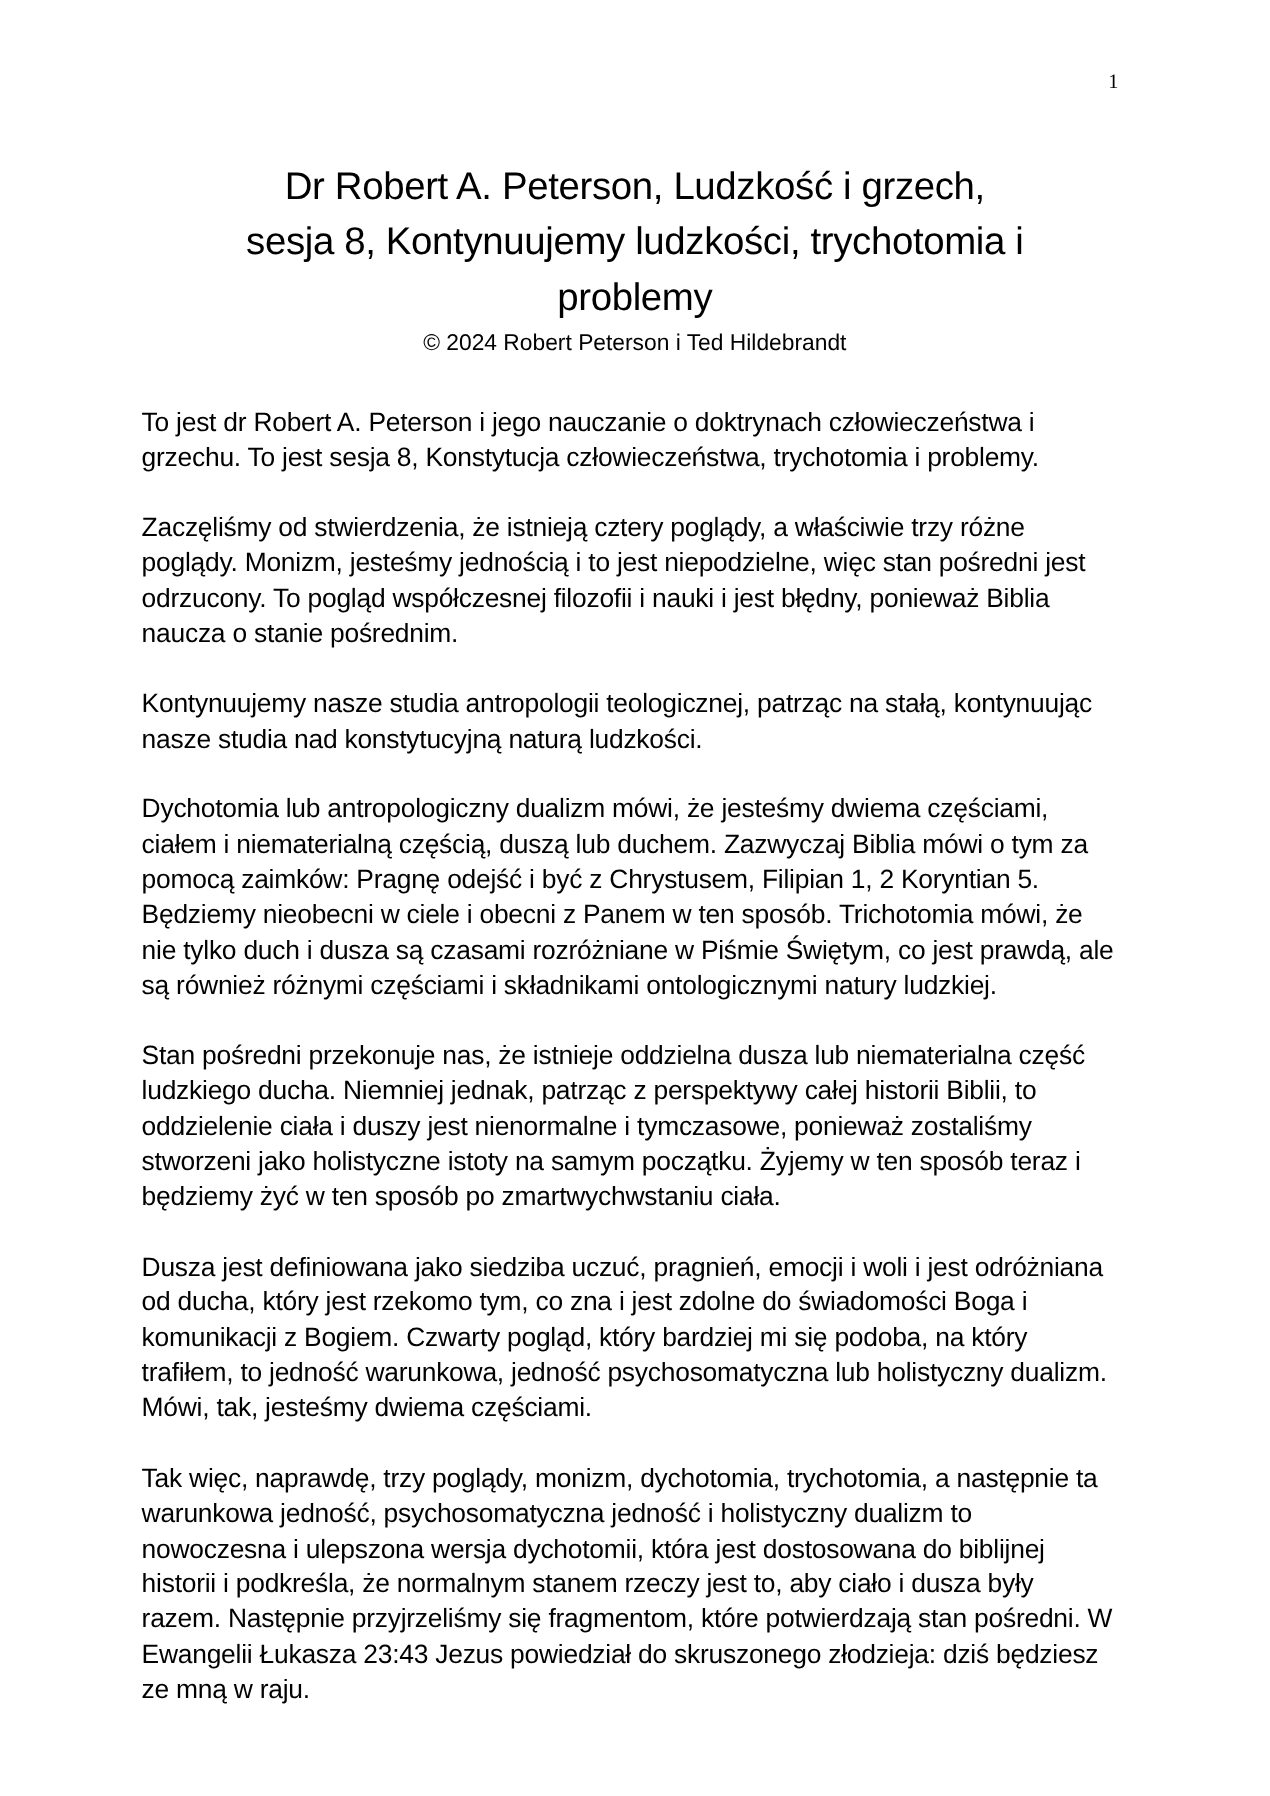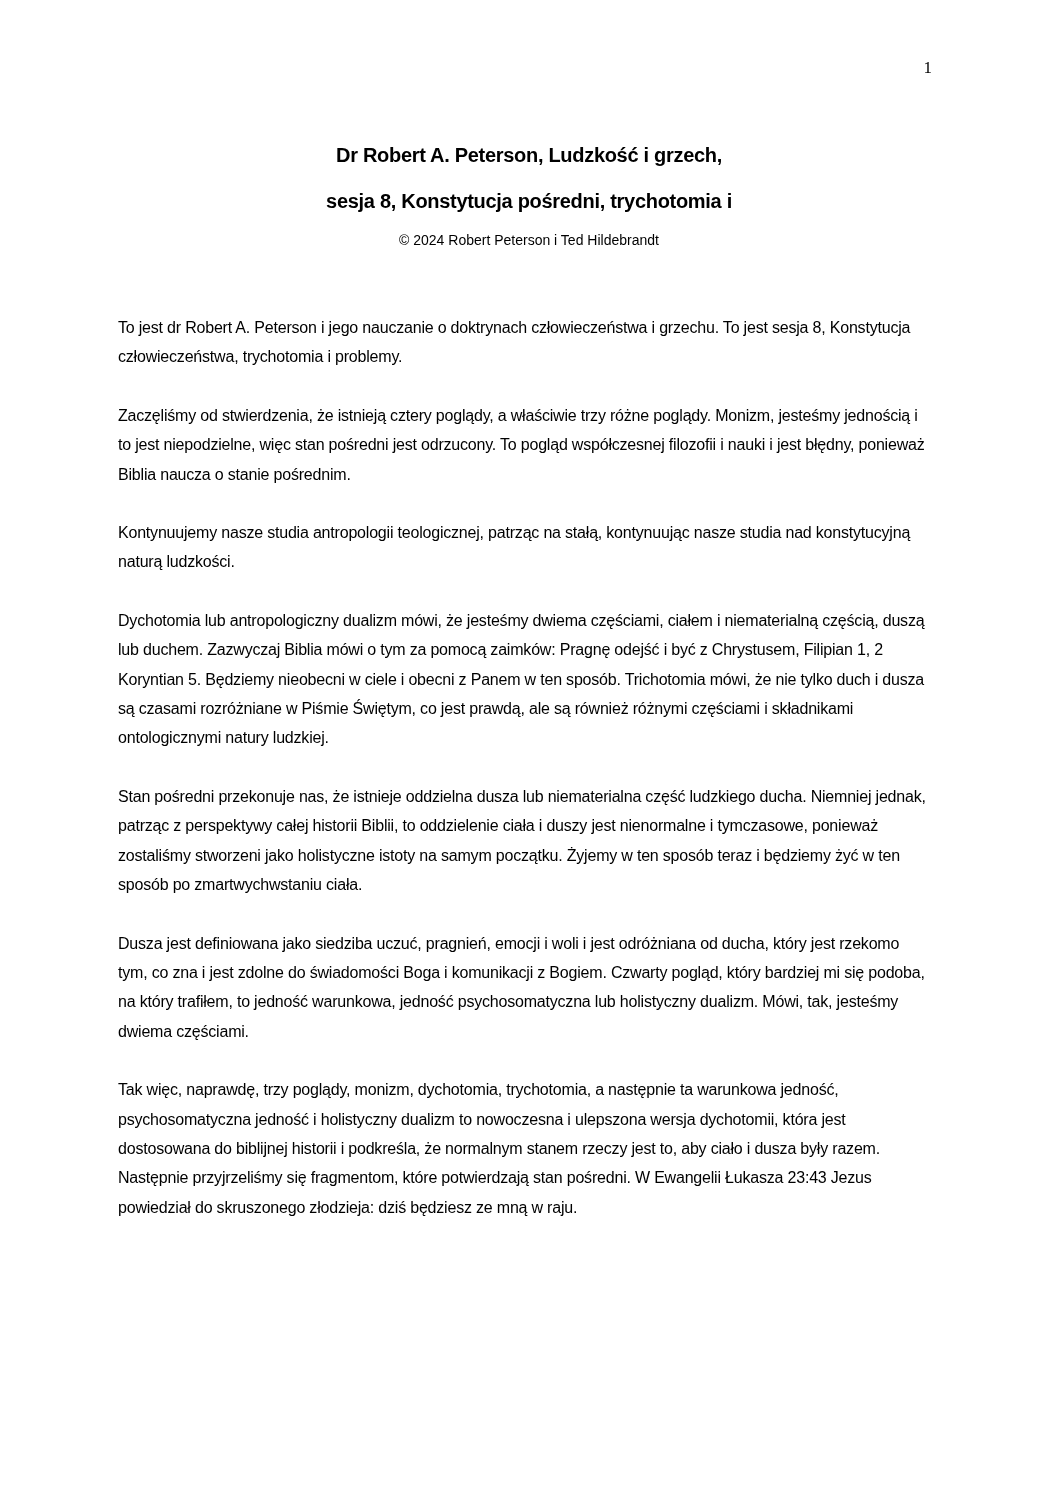--- a/index.html
+++ b/index.html
@@ -23,53 +23,54 @@
     right: 126px;
     font-size: 17px;
     font-family: "Liberation Serif", serif;
     color: #000000;
   }
   .doc-header {
     margin-top: 132px;
     text-align: center;
   }
   .doc-title {
-    font-size: 20px;
-    font-weight: bold;
+    font-size: 32px;
+    font-weight: normal;
     line-height: 46px;
     letter-spacing: -0.3px;
   }
   .doc-copyright {
-    font-size: 14px;
+    font-size: 19px;
     line-height: 27px;
     margin-top: 3px;
   }
   .doc-body {
-    margin: 59px 120px 0 118px;
+    margin: 37px 120px 0 118px;
     width: 812px;
-    font-size: 16px;
+    font-size: 22px;
     line-height: 29.4px;
     letter-spacing: -0.2px;
     text-align: left;
   }
   .doc-body p {
     margin: 0 0 29px 0;
   }
 </style>
 </head>
 <body>
 
 <div class="page">
 
   <div class="page-number">1</div>
 
   <div class="doc-header">
     <div class="doc-title">
       <div>Dr Robert A. Peterson, Ludzkość i grzech,</div>
-      <div>sesja 8, Konstytucja pośredni, trychotomia i</div>
+      <div>sesja 8, Kontynuujemy ludzkości, trychotomia i</div>
+      <div>problemy</div>
     </div>
     <div class="doc-copyright">© 2024 Robert Peterson i Ted Hildebrandt</div>
   </div>
 
   <div class="doc-body">
     <p>To jest dr Robert A. Peterson i jego nauczanie o doktrynach człowieczeństwa i grzechu. To jest sesja 8, Konstytucja człowieczeństwa, trychotomia i problemy.</p>
     <p>Zaczęliśmy od stwierdzenia, że istnieją cztery poglądy, a właściwie trzy różne poglądy. Monizm, jesteśmy jednością i to jest niepodzielne, więc stan pośredni jest odrzucony. To pogląd współczesnej filozofii i nauki i jest błędny, ponieważ Biblia naucza o stanie pośrednim.</p>
     <p>Kontynuujemy nasze studia antropologii teologicznej, patrząc na stałą, kontynuując nasze studia nad konstytucyjną naturą ludzkości.</p>
     <p>Dychotomia lub antropologiczny dualizm mówi, że jesteśmy dwiema częściami, ciałem i niematerialną częścią, duszą lub duchem. Zazwyczaj Biblia mówi o tym za pomocą zaimków: Pragnę odejść i być z Chrystusem, Filipian 1, 2 Koryntian 5. Będziemy nieobecni w ciele i obecni z Panem w ten sposób. Trichotomia mówi, że nie tylko duch i dusza są czasami rozróżniane w Piśmie Świętym, co jest prawdą, ale są również różnymi częściami i składnikami ontologicznymi natury ludzkiej.</p>
     <p>Stan pośredni przekonuje nas, że istnieje oddzielna dusza lub niematerialna część ludzkiego ducha. Niemniej jednak, patrząc z perspektywy całej historii Biblii, to oddzielenie ciała i duszy jest nienormalne i tymczasowe, ponieważ zostaliśmy stworzeni jako holistyczne istoty na samym początku. Żyjemy w ten sposób teraz i będziemy żyć w ten sposób po zmartwychwstaniu ciała.</p>

